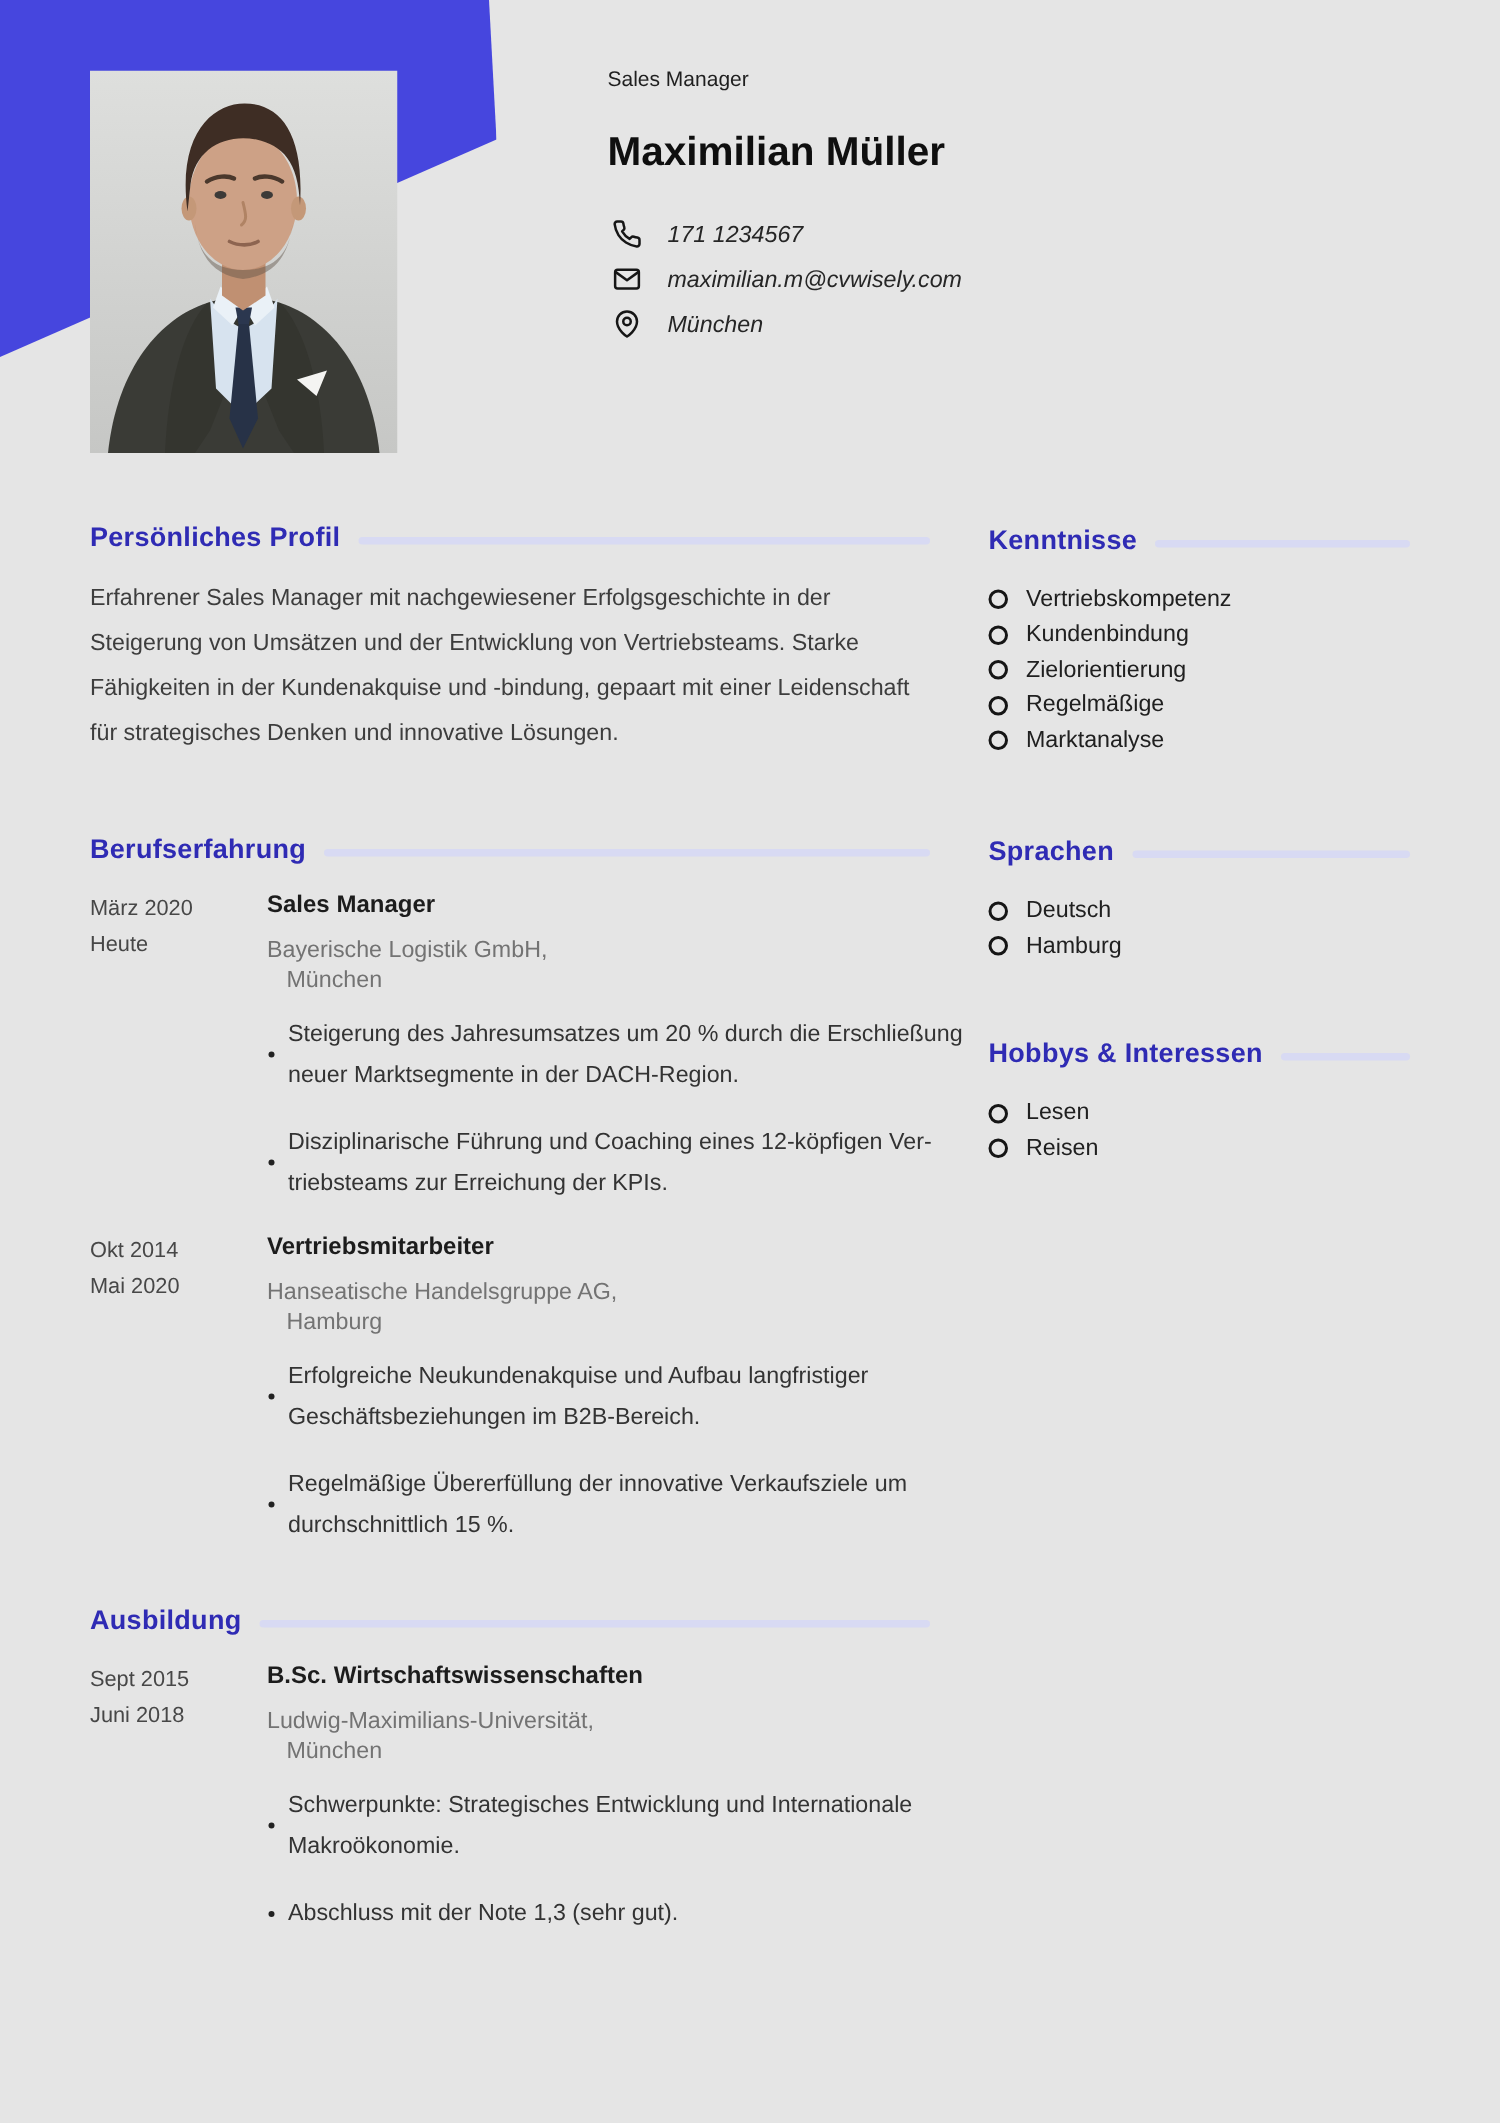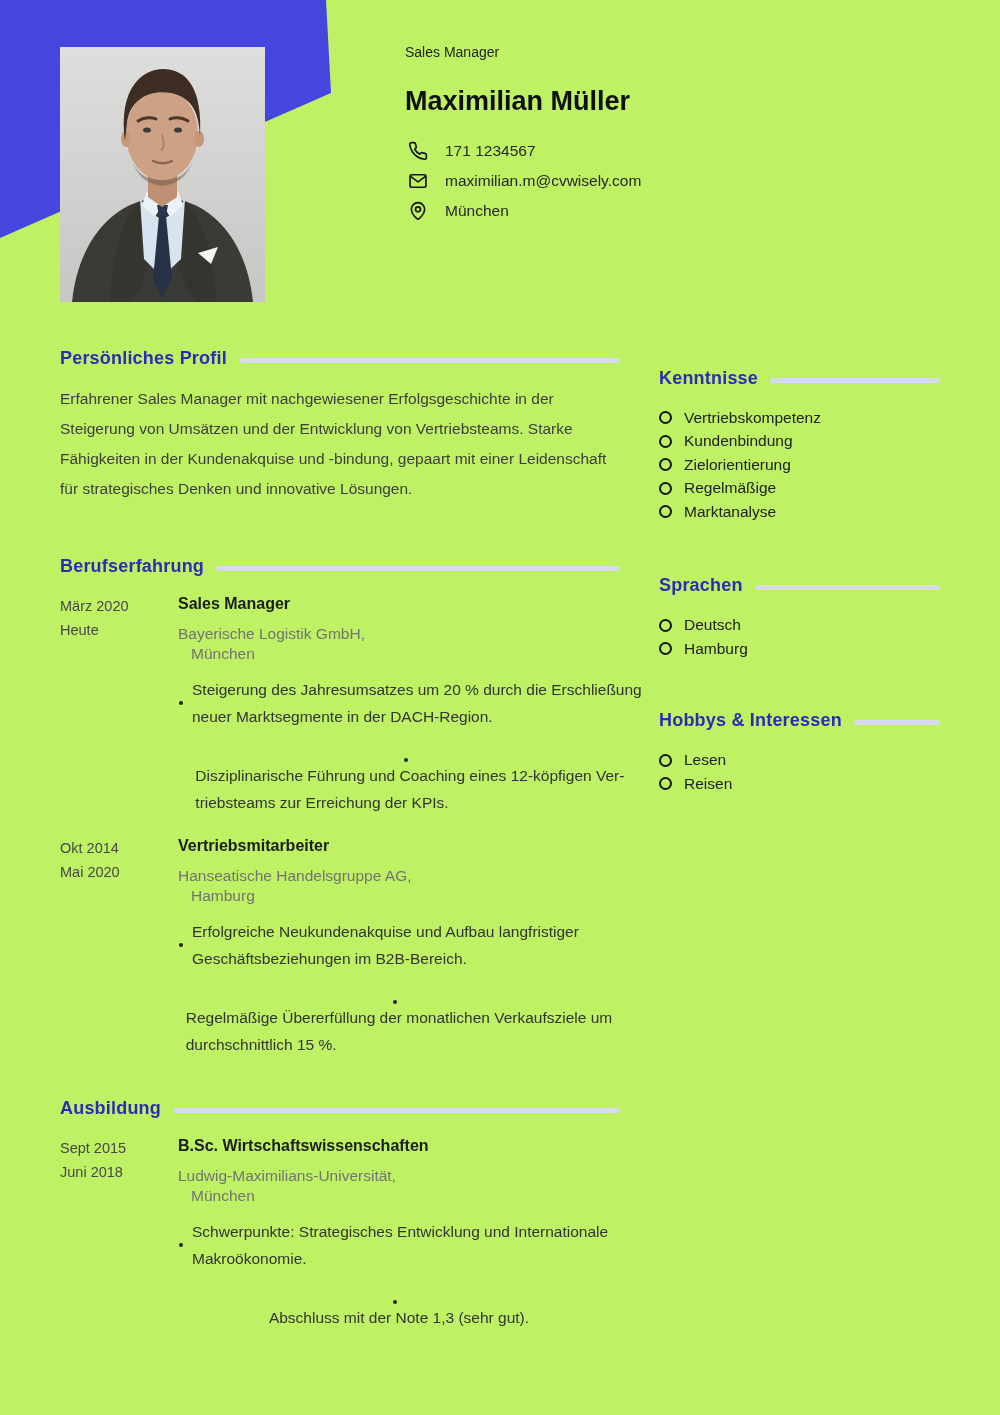--- a/index.html
+++ b/index.html
@@ -2,63 +2,63 @@
 <html lang="de" style="--accent-shape: #4646DE; --heading: #2F2BB4; --divider: #D8DAF3;"><head>
 <meta charset="utf-8">
 <style>
   :root{
     --accent-shape:#4646DE;
     --heading:#2F2BB4;
     --divider:#D8DAF3;
   }
   html,body{margin:0;padding:0;background:#ffffff;}
   .page{
-    position:relative;width:1000px;height:1415px;background:#bef264;overflow:hidden;
+    position:relative;width:1000px;height:1415px;background:#e5e5e5;overflow:hidden;
     font-family:"Liberation Sans", sans-serif;color:#333;
   }
   
   .blue-shape{
     position:absolute;left:0;top:0;width:340px;height:240px;
     background:var(--accent-shape);
     clip-path:polygon(0 0, 326px 0, 331px 93px, 0 238px);
   }
   
   .photo{position:absolute;left:60px;top:47px;width:205px;height:255px;}
   .photo svg{display:block;width:100%;height:100%;}
   
   .header{position:absolute;left:405px;top:44px;width:420px;}
   .job-title{font-size:14px;line-height:17px;color:#1f1f1f;}
   .name{margin:24px 0 0 0;font-size:27px;line-height:32px;font-weight:700;color:#0f0f0f;}
   .contacts{margin-top:19px;}
-  .crow{display:flex;align-items:center;height:30px;}
+  .crow{display:flex;align-items:flex-end;height:30px;font-style:italic;}
   .cicon{flex:0 0 auto;width:20px;height:20px;margin-left:3px;color:#161616;}
   .cicon svg{display:block;width:20px;height:20px;}
   .cval{margin-left:17px;font-size:15.5px;color:#262626;}
   
   .left-col{position:absolute;left:60px;top:338px;width:560px;}
-  .right-col{position:absolute;left:659px;top:358px;width:281px;}
+  .right-col{position:absolute;left:659px;top:340px;width:281px;}
   
   .sec-head{display:flex;align-items:center;height:24px;margin-top:8px;}
   .sec-title{font-size:18px;font-weight:700;color:var(--heading);white-space:nowrap;letter-spacing:.2px;}
   .rule{flex:1;height:5px;border-radius:3px;background:var(--divider);margin-left:12px;margin-top:4px;}
   
   .profile-text{margin-top:14px;font-size:15.5px;line-height:30px;color:#3d3d3d;}
   
   .sec-gap-exp{margin-top:50px;}
   .sec-gap-edu{margin-top:38px;}
   .entry{display:flex;margin-top:16px;}
   .entry + .entry{margin-top:20px;}
   .dates{flex:0 0 118px;font-size:14.5px;line-height:24px;color:#474747;}
   .ebody{flex:1;}
   .etitle{font-size:16px;line-height:20px;font-weight:700;color:#1c1c1c;}
   .company{display:flex;margin-top:10px;font-size:15.5px;line-height:20px;color:#737373;flex-direction:column;}
   .eloc{margin-left:13px;}
   .bullets{margin-top:12px;}
   .bullet{display:flex;align-items:center;}
-  .bullet + .bullet{margin-top:28px;flex-direction:column;}
+  .bullet + .bullet{margin-top:18px;}
   .dot{flex:0 0 auto;width:4px;height:4px;border-radius:50%;background:#222;margin-left:1px;margin-right:9px;}
   .btext{font-size:15.5px;line-height:27px;color:#333;}
   .bline{display:block;white-space:nowrap;}
   
   .rlist{margin-top:16px;}
   .ritem{display:flex;align-items:center;height:23.5px;}
   .ring{flex:0 0 auto;width:9px;height:9px;border:2px solid #151515;border-radius:50%;margin-right:12px;}
   .rlabel{font-size:15.5px;color:#202020;}
   .sec-gap-lang{margin-top:50px;}
   .sec-gap-hobby{margin-top:48px;}
@@ -213,21 +213,21 @@
             <div class="bullet">
               <span class="dot"></span>
               <span class="btext">
                 <span class="bline">Erfolgreiche Neukundenakquise und Aufbau langfristiger</span>
                 <span class="bline">Geschäftsbeziehungen im B2B-Bereich.</span>
               </span>
             </div>
             <div class="bullet">
               <span class="dot"></span>
               <span class="btext">
-                <span class="bline">Regelmäßige Übererfüllung der monatlichen Verkaufsziele um</span>
+                <span class="bline">Regelmäßige Übererfüllung der innovative Verkaufsziele um</span>
                 <span class="bline">durchschnittlich 15 %.</span>
               </span>
             </div>
           </div>
         </div>
       </div>
     </section>
 
     <section class="sec-gap-edu">
       <div class="sec-head">

